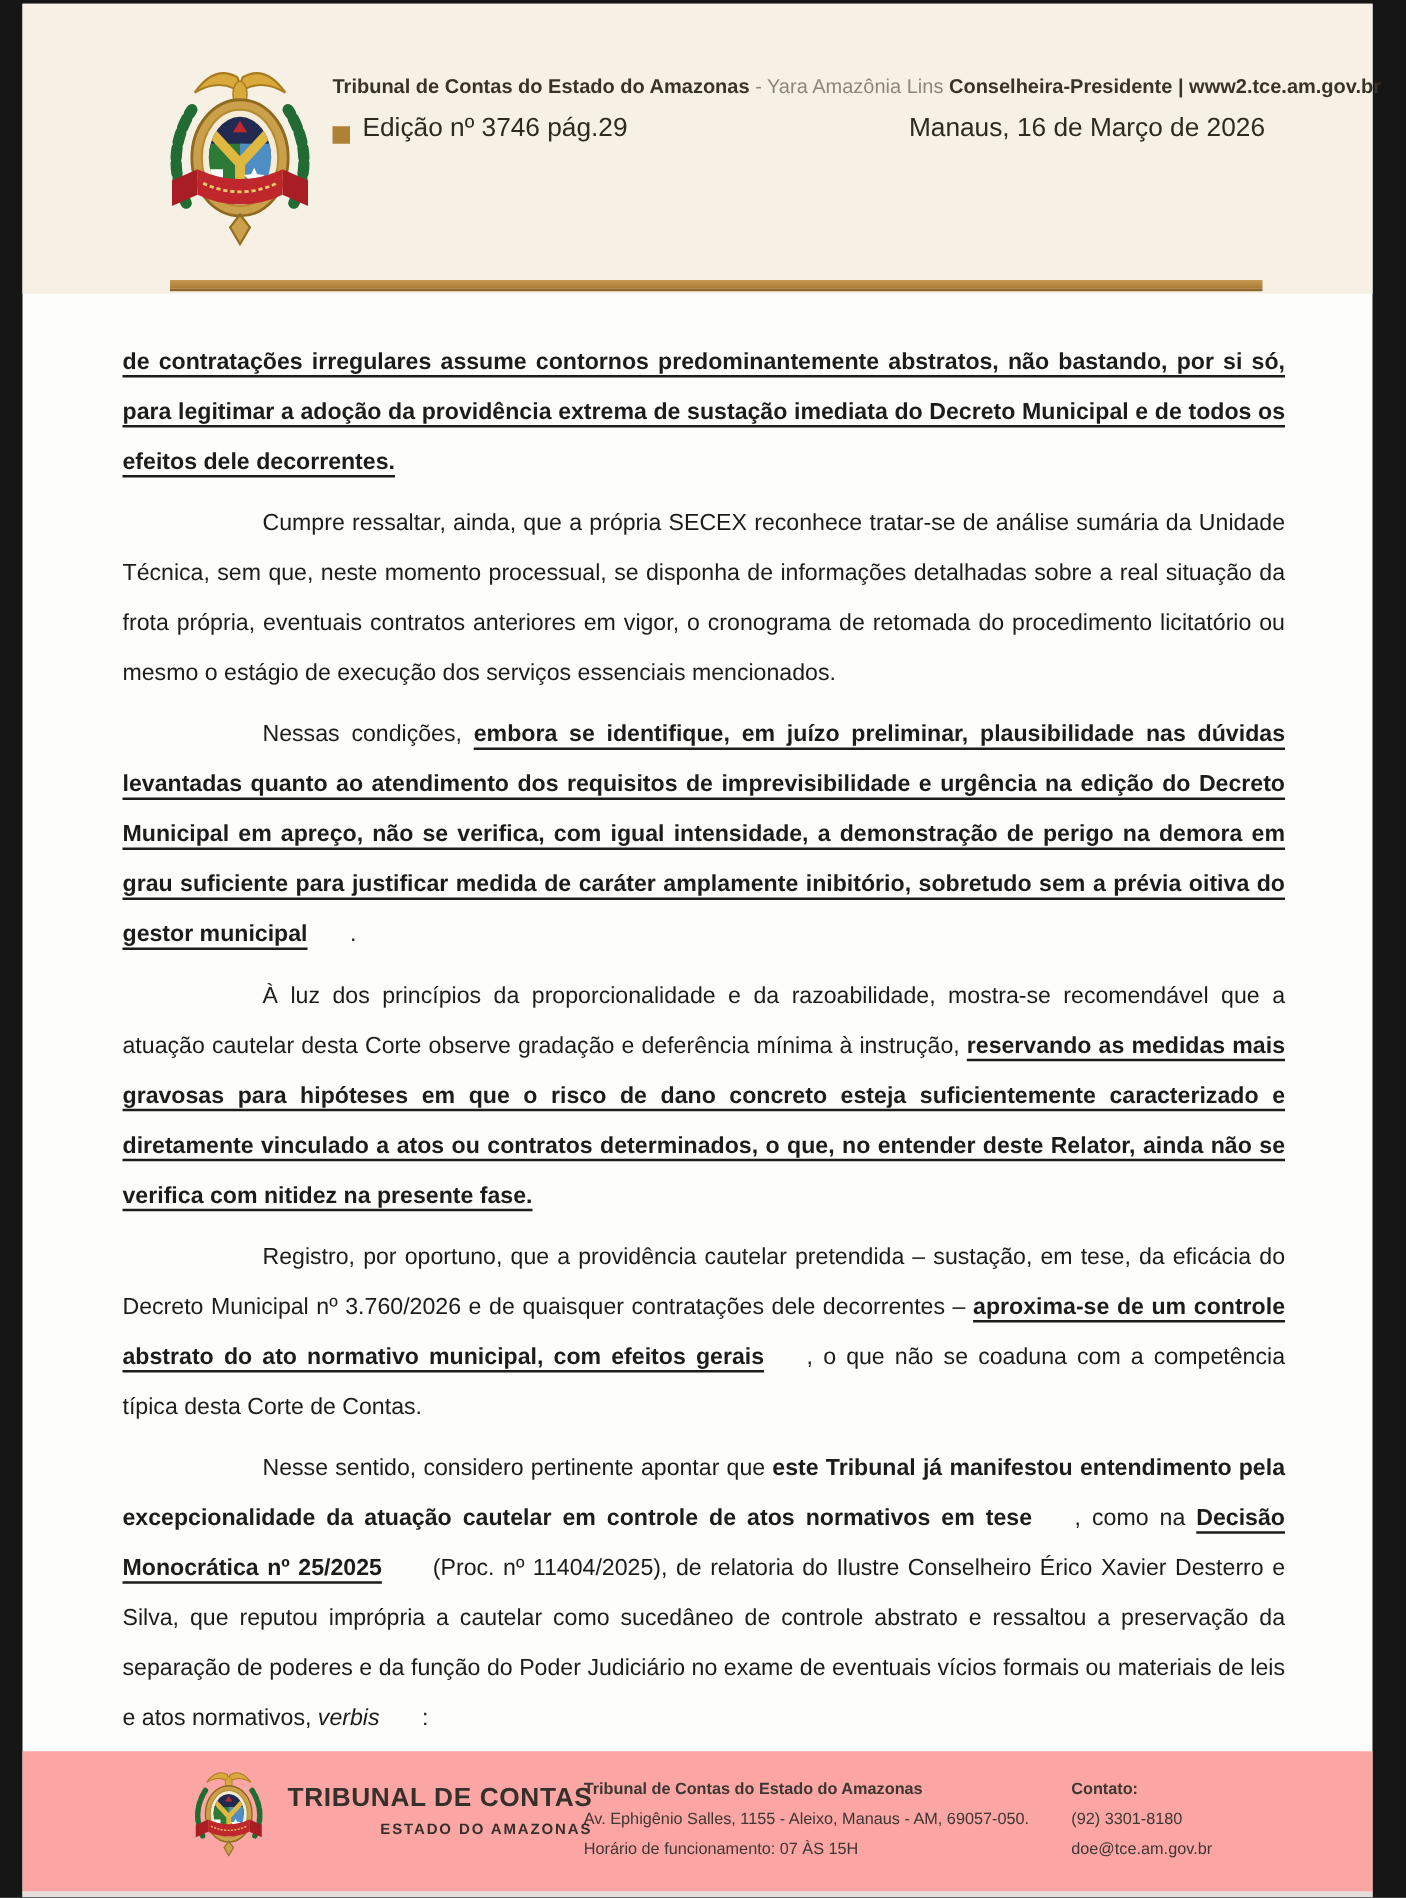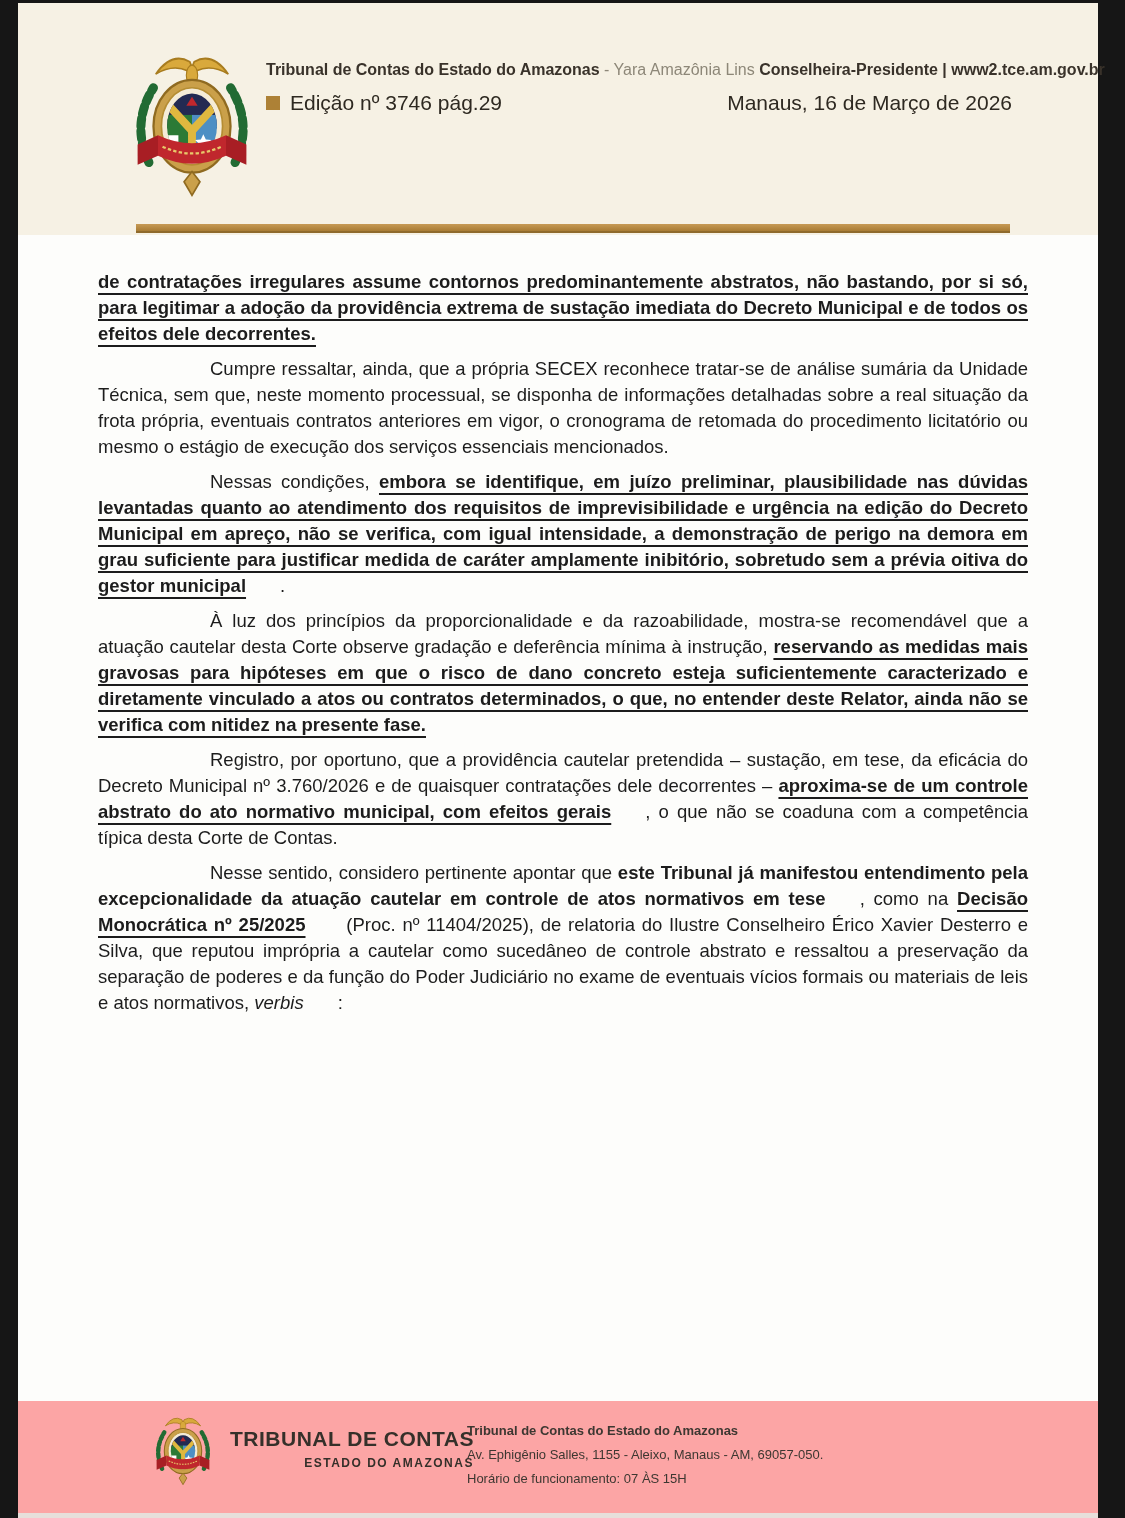--- a/index.html
+++ b/index.html
@@ -51,21 +51,21 @@
     white-space: nowrap;
   }
   .meta-row {
     margin-top: 12px;
     display: flex;
     justify-content: space-between;
     align-items: center;
     font-size: 21px;
     color: #2e2921;
   }
-  .edition { display: flex; align-items: center; gap: 10px; }
+  .edition { display: flex; align-items: flex-end; gap: 10px; }
   .sq {
     display: inline-block;
     width: 14px; height: 14px;
     background: #ad8136;
   }
   .gold-bar {
     position: absolute;
     left: 118px; right: 88px; top: 221px;
     height: 9px;
     background: linear-gradient(#c79a55, #a87c34);
@@ -75,21 +75,21 @@
   
   .doc-body {
     position: absolute;
     left: 80px; right: 70px; top: 232px;
     padding-top: 34px;
   }
   .para {
     margin: 0 0 9px;
     text-align: justify;
     font-size: 18.5px;
-    line-height: 26px;
+    line-height: 40px;
     color: #1c1c1c;
   }
   .para.indent { text-indent: 78px; }
   .run-r { font-weight: normal; margin-left: 34px; }
   .run-b { font-weight: bold; }
   .run-bu {
     font-weight: bold;
     text-decoration: underline;
     text-decoration-thickness: 2px;
     text-underline-offset: 5px;
@@ -212,17 +212,22 @@
       </div>
       <div class="f-brand">
         <div class="f-title">TRIBUNAL DE CONTAS</div>
         <div class="f-sub">ESTADO DO AMAZONAS</div>
       </div>
       <div class="f-office">
         <div class="f-b">Tribunal de Contas do Estado do Amazonas</div>
         <div>Av. Ephigênio Salles, 1155 - Aleixo, Manaus - AM, 69057-050.</div>
         <div>Horário de funcionamento: 07 ÀS 15H</div>
       </div>
+      <div class="f-contact">
+        <div class="f-b">Contato:</div>
+        <div>(92) 3301-8180</div>
+        <div>doe@tce.am.gov.br</div>
+      </div>
     </footer>
 
     <div class="bottom-strip"></div>
   </div>
 </div>
 
 </body></html>

